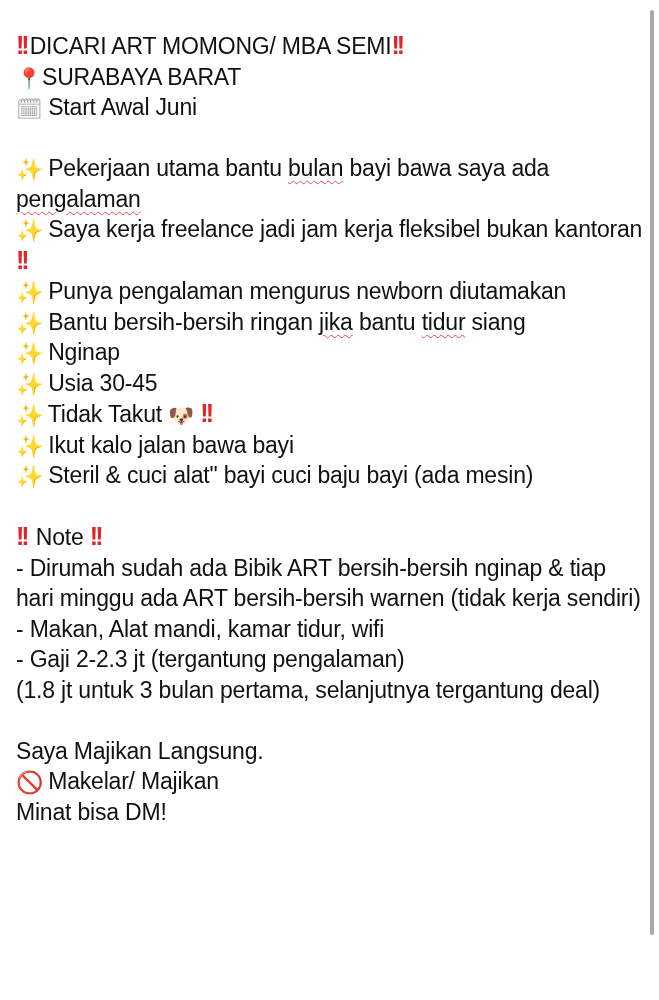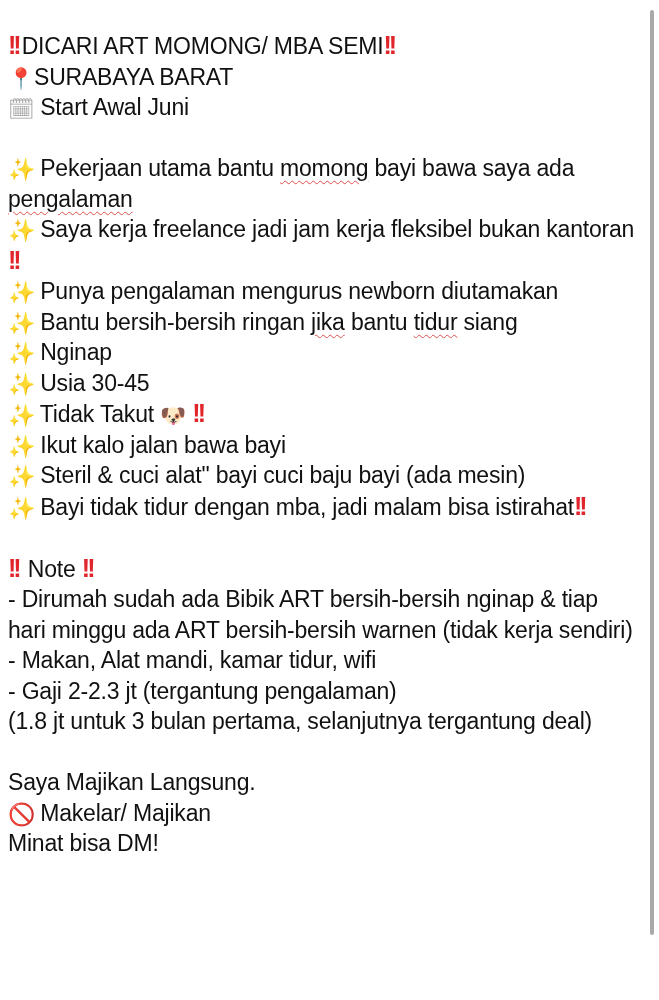--- a/index.html
+++ b/index.html
@@ -10,21 +10,21 @@
   body {
     width: 659px;
     height: 1000px;
     position: relative;
     overflow: hidden;
     font-family: "Liberation Sans", "DejaVu Sans", sans-serif;
     color: #111111;
   }
   .doc {
     position: absolute;
-    left: 8px;
+    left: 16px;
     top: 30px;
     width: 628px;
     font-size: 23px;
     line-height: 30.5px;
     letter-spacing: -0.2px;
   }
   .line {
     white-space: pre-wrap;
     min-height: 30.5px;
   }
@@ -71,40 +71,39 @@
 <div class="doc">
 
   <div class="line"><span class="bang">!!</span><span>DICARI ART MOMONG/ MBA SEMI</span><span class="bang">!!</span></div>
 
   <div class="line"><span class="emoji pin">📍</span><span>SURABAYA BARAT</span></div>
 
   <div class="line"><span class="emoji cal">🗓</span> <span>Start Awal Juni</span></div>
 
   <div class="blank"></div>
 
-  <div class="line"><span class="emoji sparkle">✨</span> <span>Pekerjaan utama bantu </span><span class="spell">momong</span><span> bayi bawa saya ada </span><span class="spell">pengalaman</span></div>
+  <div class="line"><span class="emoji sparkle">✨</span> <span>Pekerjaan utama bantu </span><span class="spell">bulan</span><span> bayi bawa saya ada </span><span class="spell">pengalaman</span></div>
 
   <div class="line"><span class="emoji sparkle">✨</span> <span>Saya kerja freelance jadi jam kerja fleksibel bukan kantoran</span><span class="bang">!!</span></div>
 
   <div class="line"><span class="emoji sparkle">✨</span> <span>Punya pengalaman mengurus newborn diutamakan</span></div>
 
   <div class="line"><span class="emoji sparkle">✨</span> <span>Bantu bersih-bersih ringan </span><span class="spell">jika</span><span> bantu </span><span class="spell">tidur</span><span> siang</span></div>
 
   <div class="line"><span class="emoji sparkle">✨</span> <span>Nginap</span></div>
 
   <div class="line"><span class="emoji sparkle">✨</span> <span>Usia 30-45</span></div>
 
 
   <div class="line"><span class="emoji sparkle">✨</span> <span>Tidak Takut</span> <span class="emoji dog">🐶</span> <span class="bang">!!</span></div>
 
   <div class="line"><span class="emoji sparkle">✨</span> <span>Ikut kalo jalan bawa bayi</span></div>
 
   <div class="line"><span class="emoji sparkle">✨</span> <span>Steril &amp; cuci alat" bayi cuci baju bayi (ada mesin)</span></div>
 
-  <div class="line"><span class="emoji sparkle">✨</span> <span>Bayi tidak tidur dengan mba, jadi malam bisa istirahat</span><span class="bang">!!</span></div>
 
   <div class="blank"></div>
 
   <div class="line"><span class="bang">!!</span> <span>Note</span> <span class="bang">!!</span></div>
 
   <div class="line">- Dirumah sudah ada Bibik ART bersih-bersih nginap &amp; tiap hari minggu ada ART bersih-bersih warnen (tidak kerja sendiri)</div>
   <div class="line">- Makan, Alat mandi, kamar tidur, wifi</div>
   <div class="line">- Gaji 2-2.3 jt (tergantung pengalaman)</div>
   <div class="line">(1.8 jt untuk 3 bulan pertama, selanjutnya tergantung deal)</div>
 

